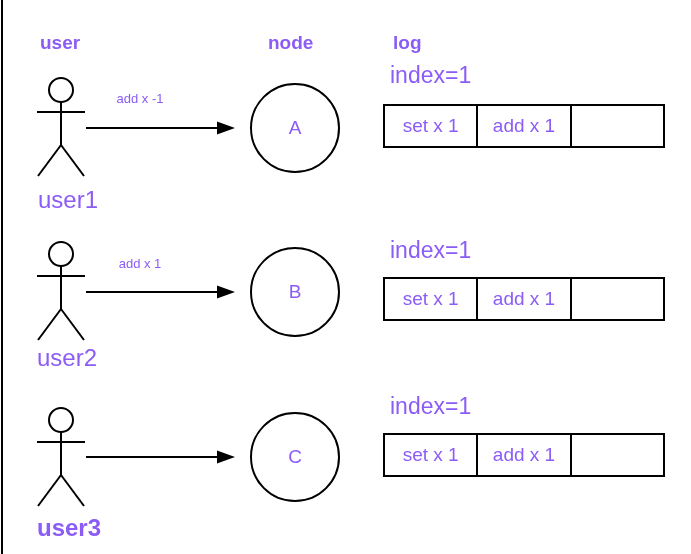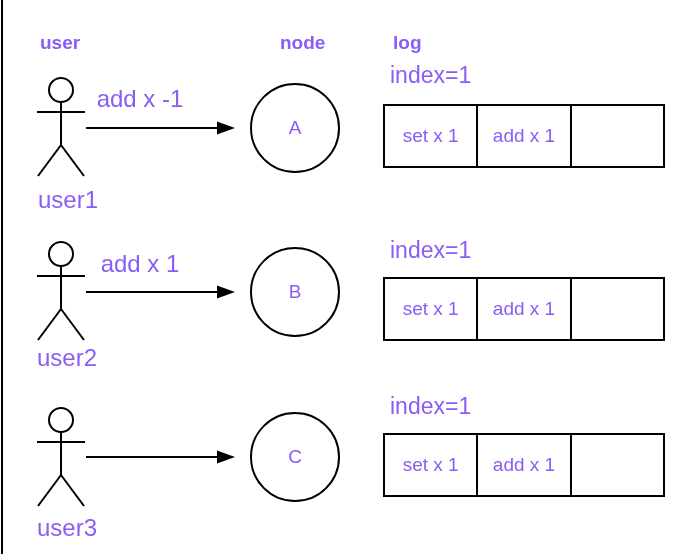--- a/index.html
+++ b/index.html
@@ -6,35 +6,35 @@
   .canvas {
     position:relative; width:691px; height:554px;
     background:#ffffff; overflow:hidden;
     font-family:"Liberation Sans", sans-serif; color:#8b5cf6;
   }
   .frame-left {
     position:absolute; left:1px; top:0; width:2px; height:554px; background:#000000;
   }
   .hdr { position:absolute; font-size:19px; font-weight:bold; line-height:20px; white-space:nowrap; }
   .hdr-user { left:40px; top:33px; }
-  .hdr-node { left:280px; top:33px; }
+  .hdr-node { left:268px; top:33px; }
   .hdr-log  { left:393px; top:33px; }
 
   .txt { position:absolute; font-size:24px; line-height:20px; white-space:nowrap; }
 
   .actor { position:absolute; width:54px; height:102px; }
   .actor-r0 { left:35px; top:76px; }
   .actor-r1 { left:35px; top:240px; }
   .actor-r2 { left:35px; top:406px; }
 
   .actor-label-r0 { left:38px; top:190px; }
   .actor-label-r1 { left:37px; top:348px; }
-  .actor-label-r2 { left:37px; top:518px; }
+  .actor-label-r2 { left:37px; top:518px;font-weight:bold; }
 
-  .msg { position:absolute; left:60px; width:160px; text-align:center; font-size:24px; line-height:20px; }
+  .msg { position:absolute; left:60px; width:160px; text-align:center; font-size:13px; line-height:20px; }
   .msg-r0 { top:89px; }
   .msg-r1 { top:254px; }
   .msg-r2 { top:420px; }
 
   .arrow { position:absolute; left:86px; width:150px; height:20px; }
   .arrow-r0 { top:118px; }
   .arrow-r1 { top:282px; }
   .arrow-r2 { top:447px; }
 
   .node-circle {
@@ -45,21 +45,21 @@
   .node-r0 { left:250px; top:83px; }
   .node-r1 { left:250px; top:247px; }
   .node-r2 { left:250px; top:412px; }
 
   .index-label { position:absolute; left:390px; font-size:23px; line-height:20px; white-space:nowrap; }
   .index-r0 { top:65px; }
   .index-r1 { top:240px; }
   .index-r2 { top:396px; }
 
   .log-table {
-    position:absolute; left:383px; width:282px; height:64px; box-sizing:border-box;
+    position:absolute; left:383px; width:282px; height:44px; box-sizing:border-box;
     border:2px solid #000000; background:#ffffff; display:flex;
   }
   .log-r0 { top:104px; }
   .log-r1 { top:277px; }
   .log-r2 { top:433px; }
   .log-table .cell {
     flex:1; display:flex; align-items:center; justify-content:center;
     font-size:19px; border-right:2px solid #000000; white-space:nowrap;
   }
   .log-table .cell:last-child { border-right:none; }

